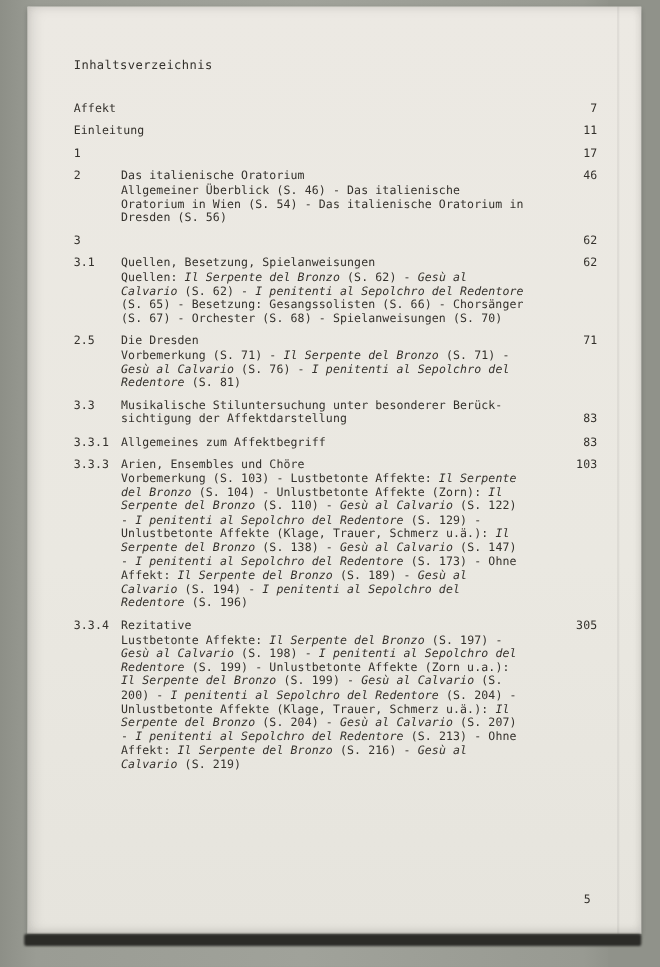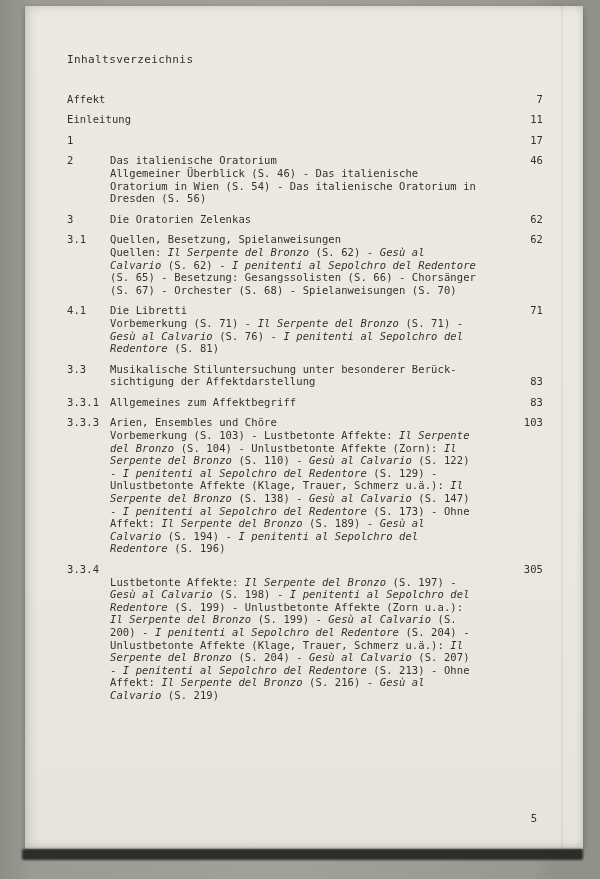--- a/index.html
+++ b/index.html
@@ -99,33 +99,32 @@
 
   </div>
           <div class="entry">
     <span class="num">2</span>
     <span class="title">Das italienische Oratorium</span>
     <span class="page">46</span>
     <span class="detail"><span>Allgemeiner Überblick (S. 46) - Das italienische Oratorium in Wien (S. 54) - Das italienische Oratorium in Dresden (S. 56)</span></span>
   </div>
           <div class="entry">
     <span class="num">3</span>
-    <span class="title">Die Oratorien Zelenkas</span>
     <span class="page">62</span>
 
   </div>
           <div class="entry">
     <span class="num">3.1</span>
     <span class="title">Quellen, Besetzung, Spielanweisungen</span>
     <span class="page">62</span>
     <span class="detail"><span>Quellen: </span><span class="it">Il Serpente del Bronzo</span><span> (S. 62) - </span><span class="it">Gesù al Calvario</span><span> (S. 62) - </span><span class="it">I penitenti al Sepolchro del Redentore</span><span> (S. 65) - Besetzung: Gesangssolisten (S. 66) - Chorsänger (S. 67) - Orchester (S. 68) - Spielanweisungen (S. 70)</span></span>
   </div>
           <div class="entry">
-    <span class="num">4.1</span>
-    <span class="title">Die Libretti</span>
+    <span class="num">2.5</span>
+    <span class="title">Die Dresden</span>
     <span class="page">71</span>
     <span class="detail"><span>Vorbemerkung (S. 71) - </span><span class="it">Il Serpente del Bronzo</span><span> (S. 71) - </span><span class="it">Gesù al Calvario</span><span> (S. 76) - </span><span class="it">I penitenti al Sepolchro del Redentore</span><span> (S. 81)</span></span>
   </div>
           <div class="entry">
     <span class="num">3.3</span>
     <span class="title">Musikalische Stiluntersuchung unter besonderer Berück-sichtigung der Affektdarstellung</span>
     <span class="page">83</span>
 
   </div>
           <div class="entry">
@@ -135,20 +134,21 @@
 
   </div>
           <div class="entry">
     <span class="num">3.3.3</span>
     <span class="title">Arien, Ensembles und Chöre</span>
     <span class="page">103</span>
     <span class="detail"><span>Vorbemerkung (S. 103) - Lustbetonte Affekte: </span><span class="it">Il Serpente del Bronzo</span><span> (S. 104) - Unlustbetonte Affekte (Zorn): </span><span class="it">Il Serpente del Bronzo</span><span> (S. 110) - </span><span class="it">Gesù al Calvario</span><span> (S. 122) - </span><span class="it">I penitenti al Sepolchro del Redentore</span><span> (S. 129) - Unlustbetonte Affekte (Klage, Trauer, Schmerz u.ä.): </span><span class="it">Il Serpente del Bronzo</span><span> (S. 138) - </span><span class="it">Gesù al Calvario</span><span> (S. 147) - </span><span class="it">I penitenti al Sepolchro del Redentore</span><span> (S. 173) - Ohne Affekt: </span><span class="it">Il Serpente del Bronzo</span><span> (S. 189) - </span><span class="it">Gesù al Calvario</span><span> (S. 194) - </span><span class="it">I penitenti al Sepolchro del Redentore</span><span> (S. 196)</span></span>
   </div>
           <div class="entry">
     <span class="num">3.3.4</span>
+    <span class="title">Rezitative</span>
     <span class="page">305</span>
     <span class="detail"><span>Lustbetonte Affekte: </span><span class="it">Il Serpente del Bronzo</span><span> (S. 197) - </span><span class="it">Gesù al Calvario</span><span> (S. 198) - </span><span class="it">I penitenti al Sepolchro del Redentore</span><span> (S. 199) - Unlustbetonte Affekte (Zorn u.a.): </span><span class="it">Il Serpente del Bronzo</span><span> (S. 199) - </span><span class="it">Gesù al Calvario</span><span> (S. 200) - </span><span class="it">I penitenti al Sepolchro del Redentore</span><span> (S. 204) - Unlustbetonte Affekte (Klage, Trauer, Schmerz u.ä.): </span><span class="it">Il Serpente del Bronzo</span><span> (S. 204) - </span><span class="it">Gesù al Calvario</span><span> (S. 207) - </span><span class="it">I penitenti al Sepolchro del Redentore</span><span> (S. 213) - Ohne Affekt: </span><span class="it">Il Serpente del Bronzo</span><span> (S. 216) - </span><span class="it">Gesù al Calvario</span><span> (S. 219)</span></span>
   </div>
         </div>
     </div>
 
     <div class="pagenum">5</div>
   </div>
 
   <div class="bottom-band"></div>

